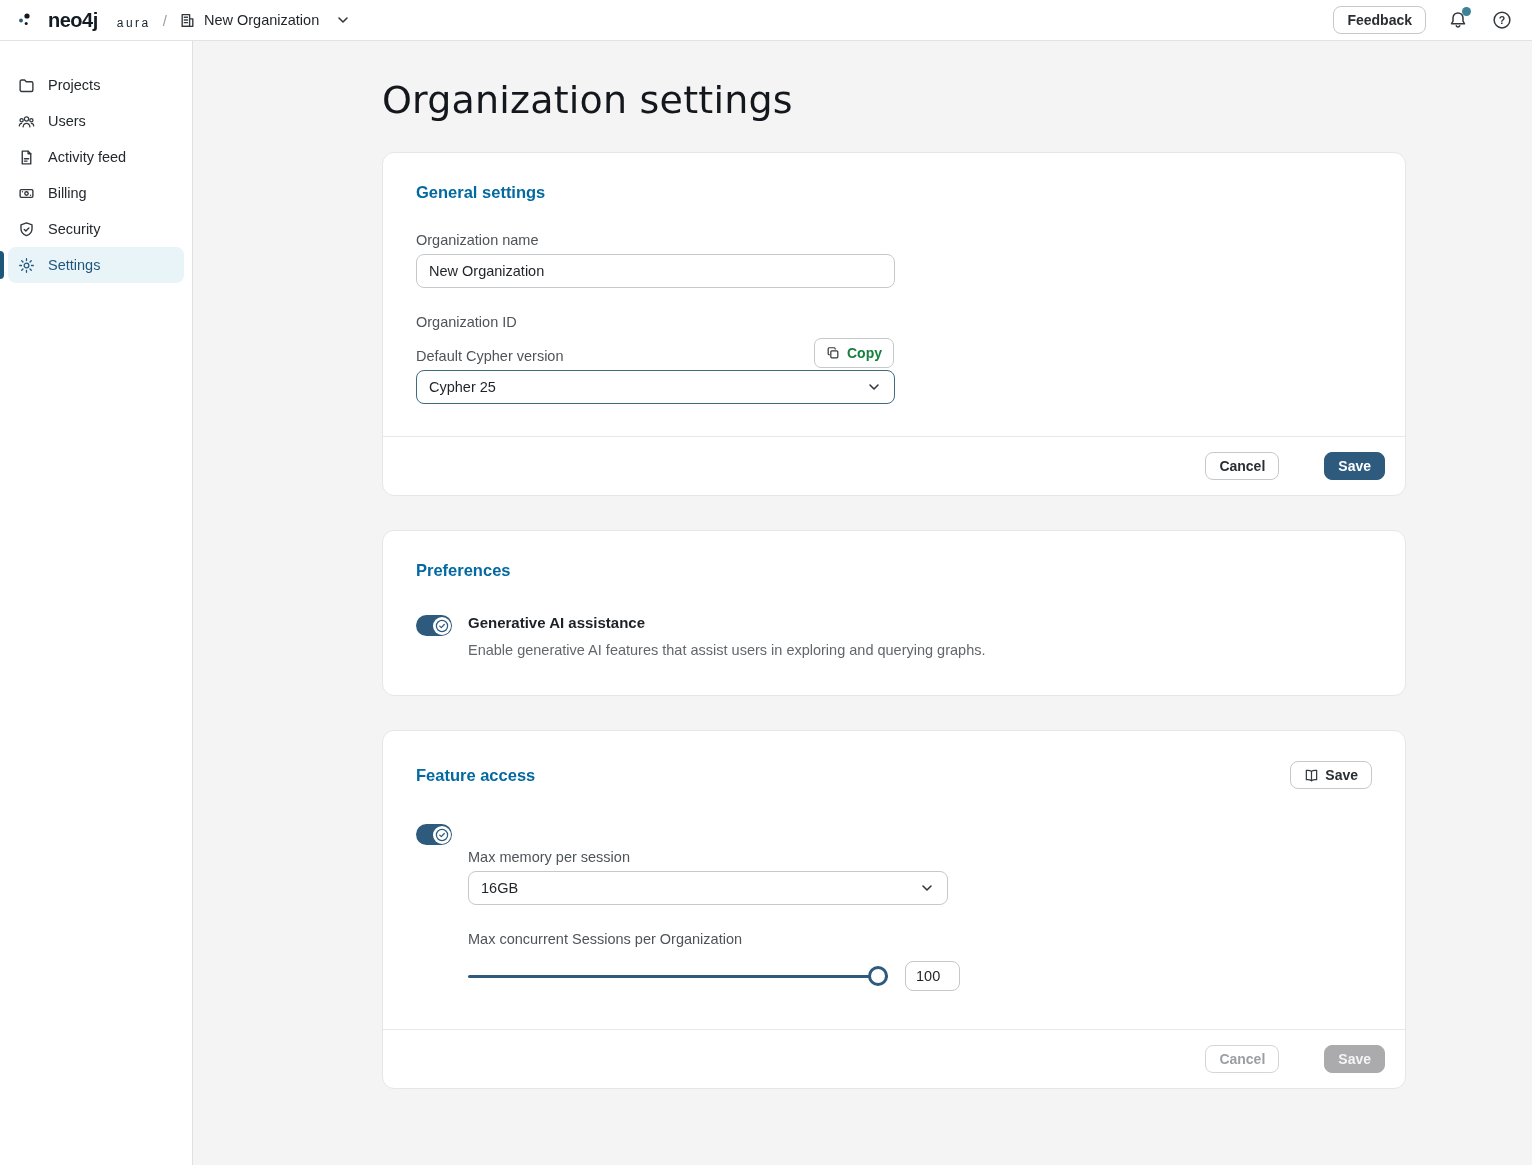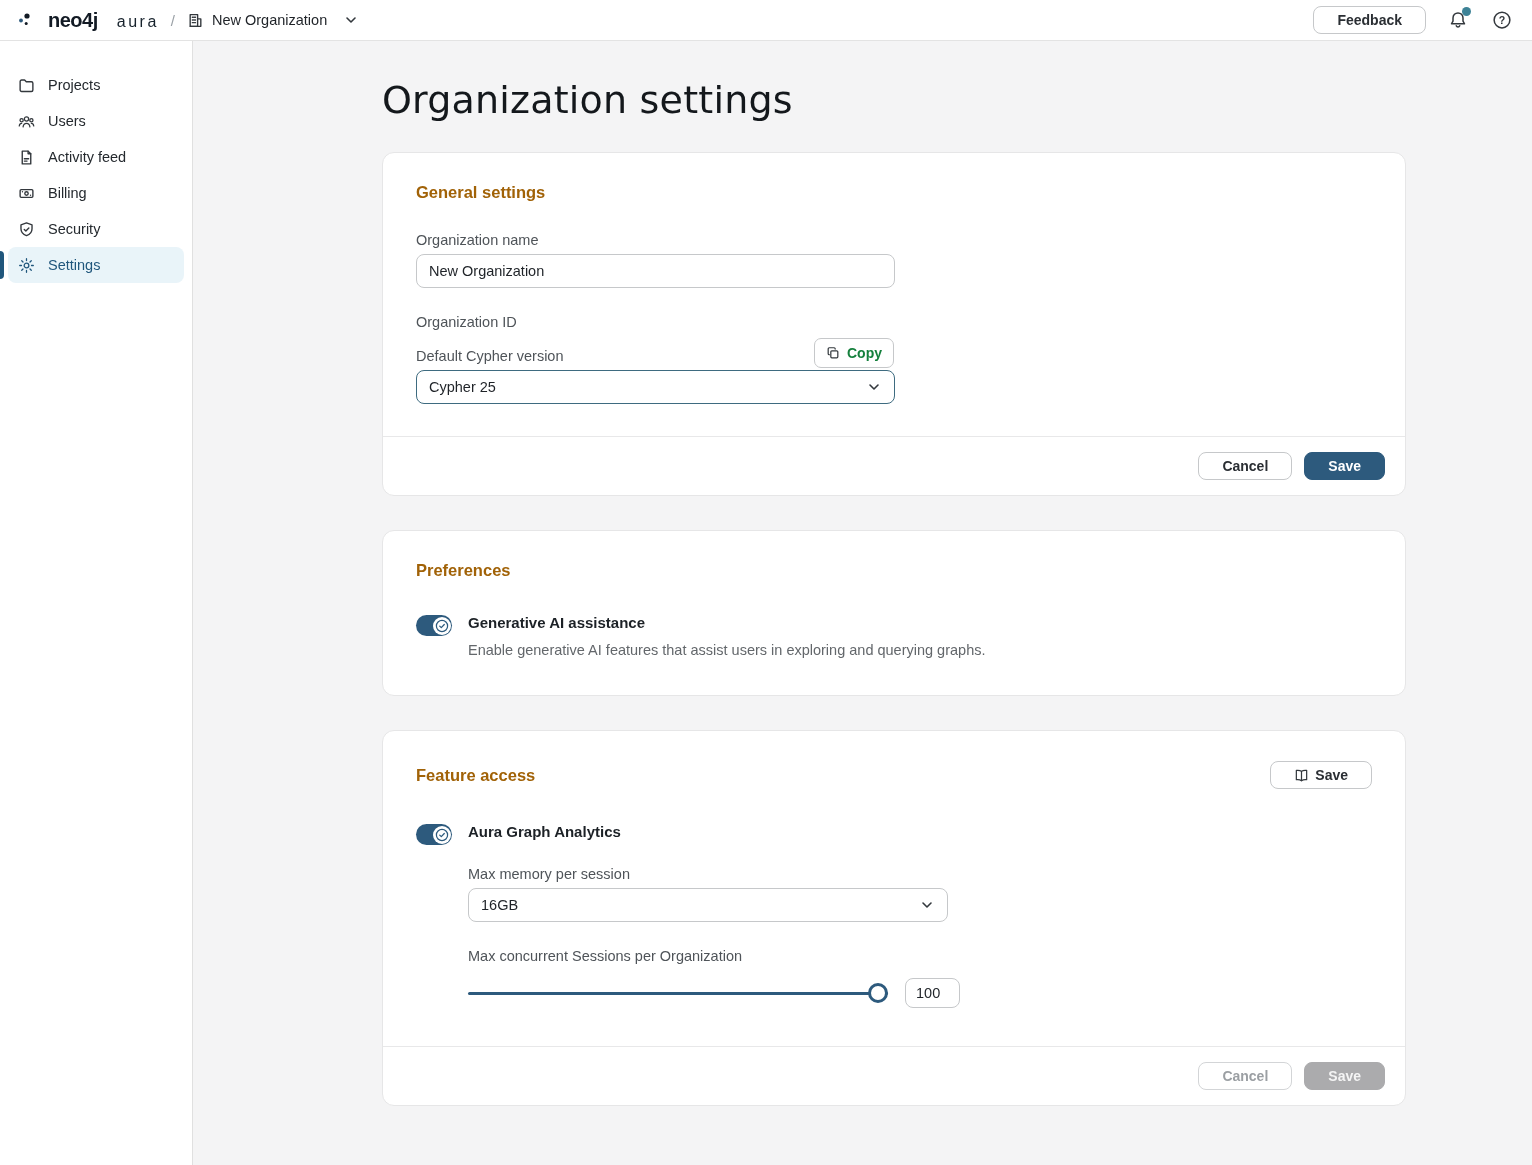--- a/index.html
+++ b/index.html
@@ -4,28 +4,28 @@
 <style>
   * { margin:0; padding:0; box-sizing:border-box; }
   html,body { width:1532px; height:1165px; overflow:hidden; background:#fff;
     font-family:"Liberation Sans", sans-serif; color:#1f2328; }
 
   
   .topbar { position:absolute; top:0; left:0; right:0; height:41px; background:#fff;
     border-bottom:1px solid #e3e3e3; display:flex; align-items:center; padding:0 18px; z-index:5; }
   .logo { display:flex; align-items:baseline; gap:16px; cursor:pointer; }
   .logo .brand { font-weight:700; font-size:20px; letter-spacing:-0.5px; color:#121a24; }
-  .logo .product { font-weight:300; font-size:16px; letter-spacing:2.5px; color:#17222c; margin-left:3px; }
+  .logo .product { font-weight:300; font-size:12px; letter-spacing:2.5px; color:#17222c; margin-left:3px; }
   .crumb-sep { color:#9aa0a6; font-size:15px; margin:0 12px; }
   .org-switch { display:flex; align-items:center; gap:8px; cursor:pointer; }
   .org-switch .label { font-size:14.5px; color:#1f2328; }
   .top-right { margin-left:auto; display:flex; align-items:center; gap:20px; }
   .btn { display:inline-flex; align-items:center; justify-content:center; gap:6px;
-    height:28px; padding:0 23px; border:1px solid #c6c8ca; border-radius:8px; background:#fff;
-    font-size:14px; font-weight:700; color:#2a2e33; cursor:pointer; }
+    height:28px; padding:0 13px; border:1px solid #c6c8ca; border-radius:8px; background:#fff;
+    font-size:14px; font-weight:700; color:#2a2e33; cursor:pointer;margin-left:33px; }
   .icon-btn { position:relative; width:24px; height:24px; display:flex; align-items:center;
     justify-content:center; cursor:pointer; background:none; border:none; }
   .notif-dot { position:absolute; top:-1px; right:-1px; width:9px; height:9px; border-radius:50%;
     background:#3d8296; }
 
   
   .sidebar { position:absolute; top:41px; left:0; bottom:0; width:193px; background:#fff;
     border-right:1px solid #e0e0e0; padding-top:26px; }
   .nav-item { position:relative; display:flex; align-items:center; gap:13px; height:36px;
     margin:0 8px; padding:0 10px; border-radius:8px; font-size:14.5px; color:#24292e; cursor:pointer; }
@@ -35,21 +35,21 @@
   .active-bar { position:absolute; left:-8px; top:4px; width:4px; height:28px; background:#1f567c;
     border-radius:0 4px 4px 0; }
   .stroke-ic { stroke:#33383d; fill:none; stroke-width:1.3; stroke-linecap:round; stroke-linejoin:round; }
 
   
   .content { position:absolute; top:41px; left:193px; right:0; bottom:0; background:#f4f4f5; overflow:hidden; }
   .page-title { margin:37px 0 0 189px; font-family:"DejaVu Sans", sans-serif; font-weight:500;
     font-size:38px; color:#14181c; letter-spacing:0.2px; }
   .card { width:1024px; margin-left:189px; background:#fff; border:1px solid #e6e6e7; border-radius:12px; }
   .card-pad { padding:30px 33px 0 33px; }
-  .card h2 { font-size:16.5px; font-weight:700; color:#a16207; }
+  .card h2 { font-size:16.5px; font-weight:700; color:#0369a1; }
   .field-label { font-size:14.5px; color:#4f5459; margin-top:26px; }
   .tb, .sel { width:479px; height:34px; border:1px solid #c6c8ca; border-radius:8px; background:#fff;
     font-family:"Liberation Sans", sans-serif; font-size:14.5px; color:#1f2328; padding:0 12px; margin-top:6px; }
   .sel { display:flex; align-items:center; justify-content:space-between; cursor:pointer; }
   .sel.focused { border:1.5px solid #3e6b80; }
   .idwrap { position:relative; width:479px; }
   .idwrap .tb { width:100%; padding-right:96px; }
   .copy-btn { position:absolute; right:1px; top:8px; height:30px; padding:0 11px; border:1px solid #c6c8ca;
     border-radius:7px; background:#fff; display:flex; align-items:center; gap:7px; font-size:14px;
     font-weight:700; color:#15803d; cursor:pointer; }
@@ -268,21 +268,20 @@
           <span class="knob">
             <svg width="14" height="14" viewBox="0 0 16 16">
               <g style="stroke:#2d5a7d; fill:none; stroke-width:1.4; stroke-linecap:round; stroke-linejoin:round">
                 <circle cx="8" cy="8" r="6.4"></circle>
                 <path d="M5.4 8.1l1.8 1.8 3.4-3.6"></path>
               </g>
             </svg>
           </span>
         </div>
         <div>
-          <div class="toggle-title">Aura Graph Analytics</div>
           <div class="fa-controls">
             <div class="field-label">Max memory per session</div>
             <div class="sel" style="width:480px">
               <span>16GB</span>
               <svg width="16" height="16" viewBox="0 0 16 16">
                 <path class="stroke-ic" style="stroke-width:1.6" d="M4 6l4 4 4-4"></path>
               </svg>
             </div>
             <div class="field-label">Max concurrent Sessions per Organization</div>
             <div class="slider-row">

